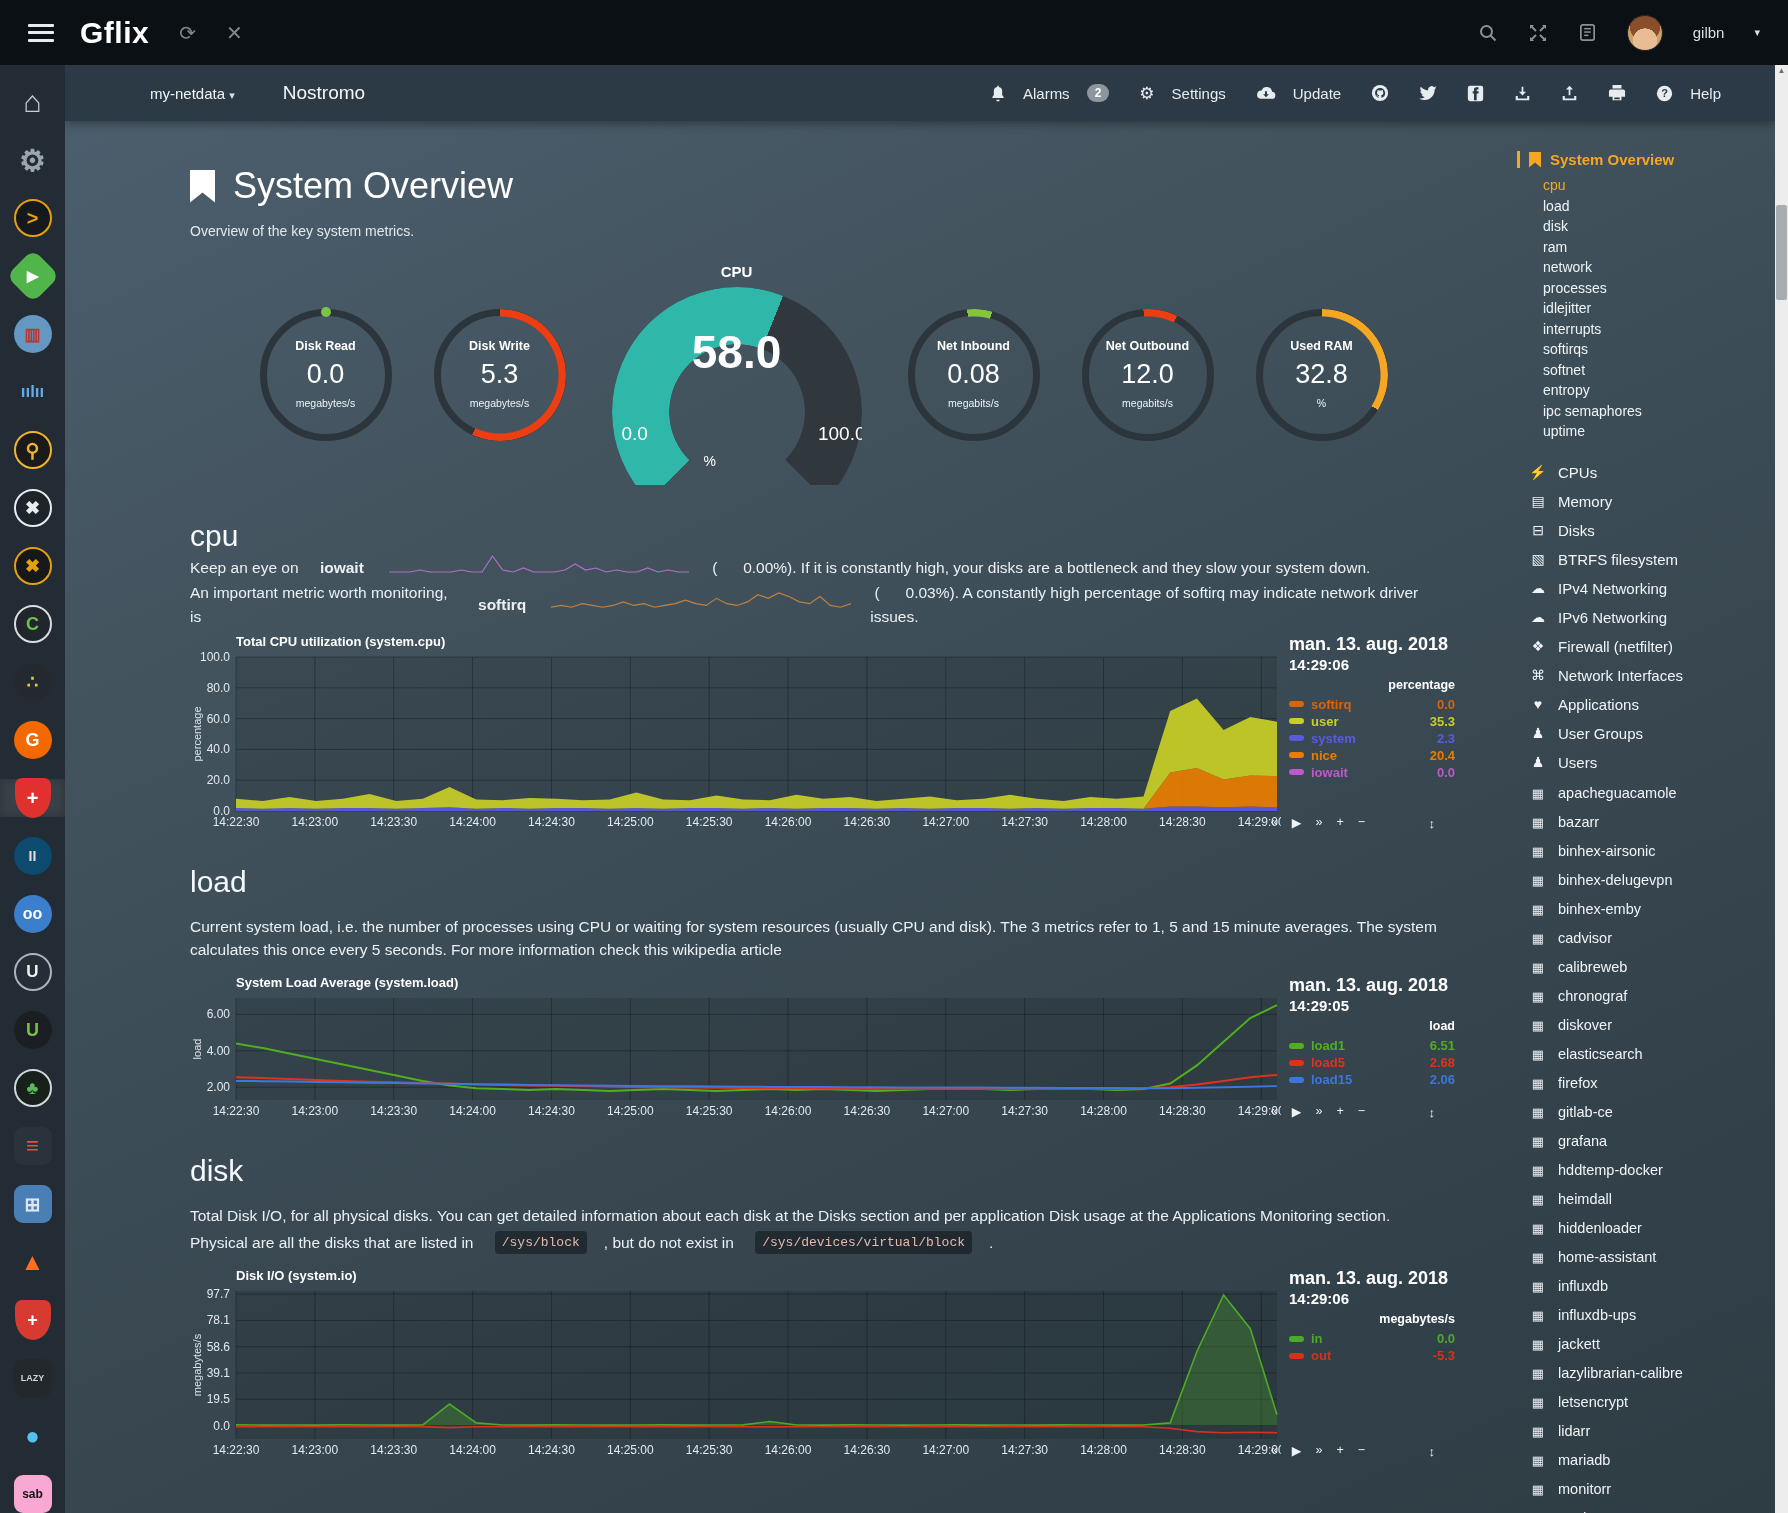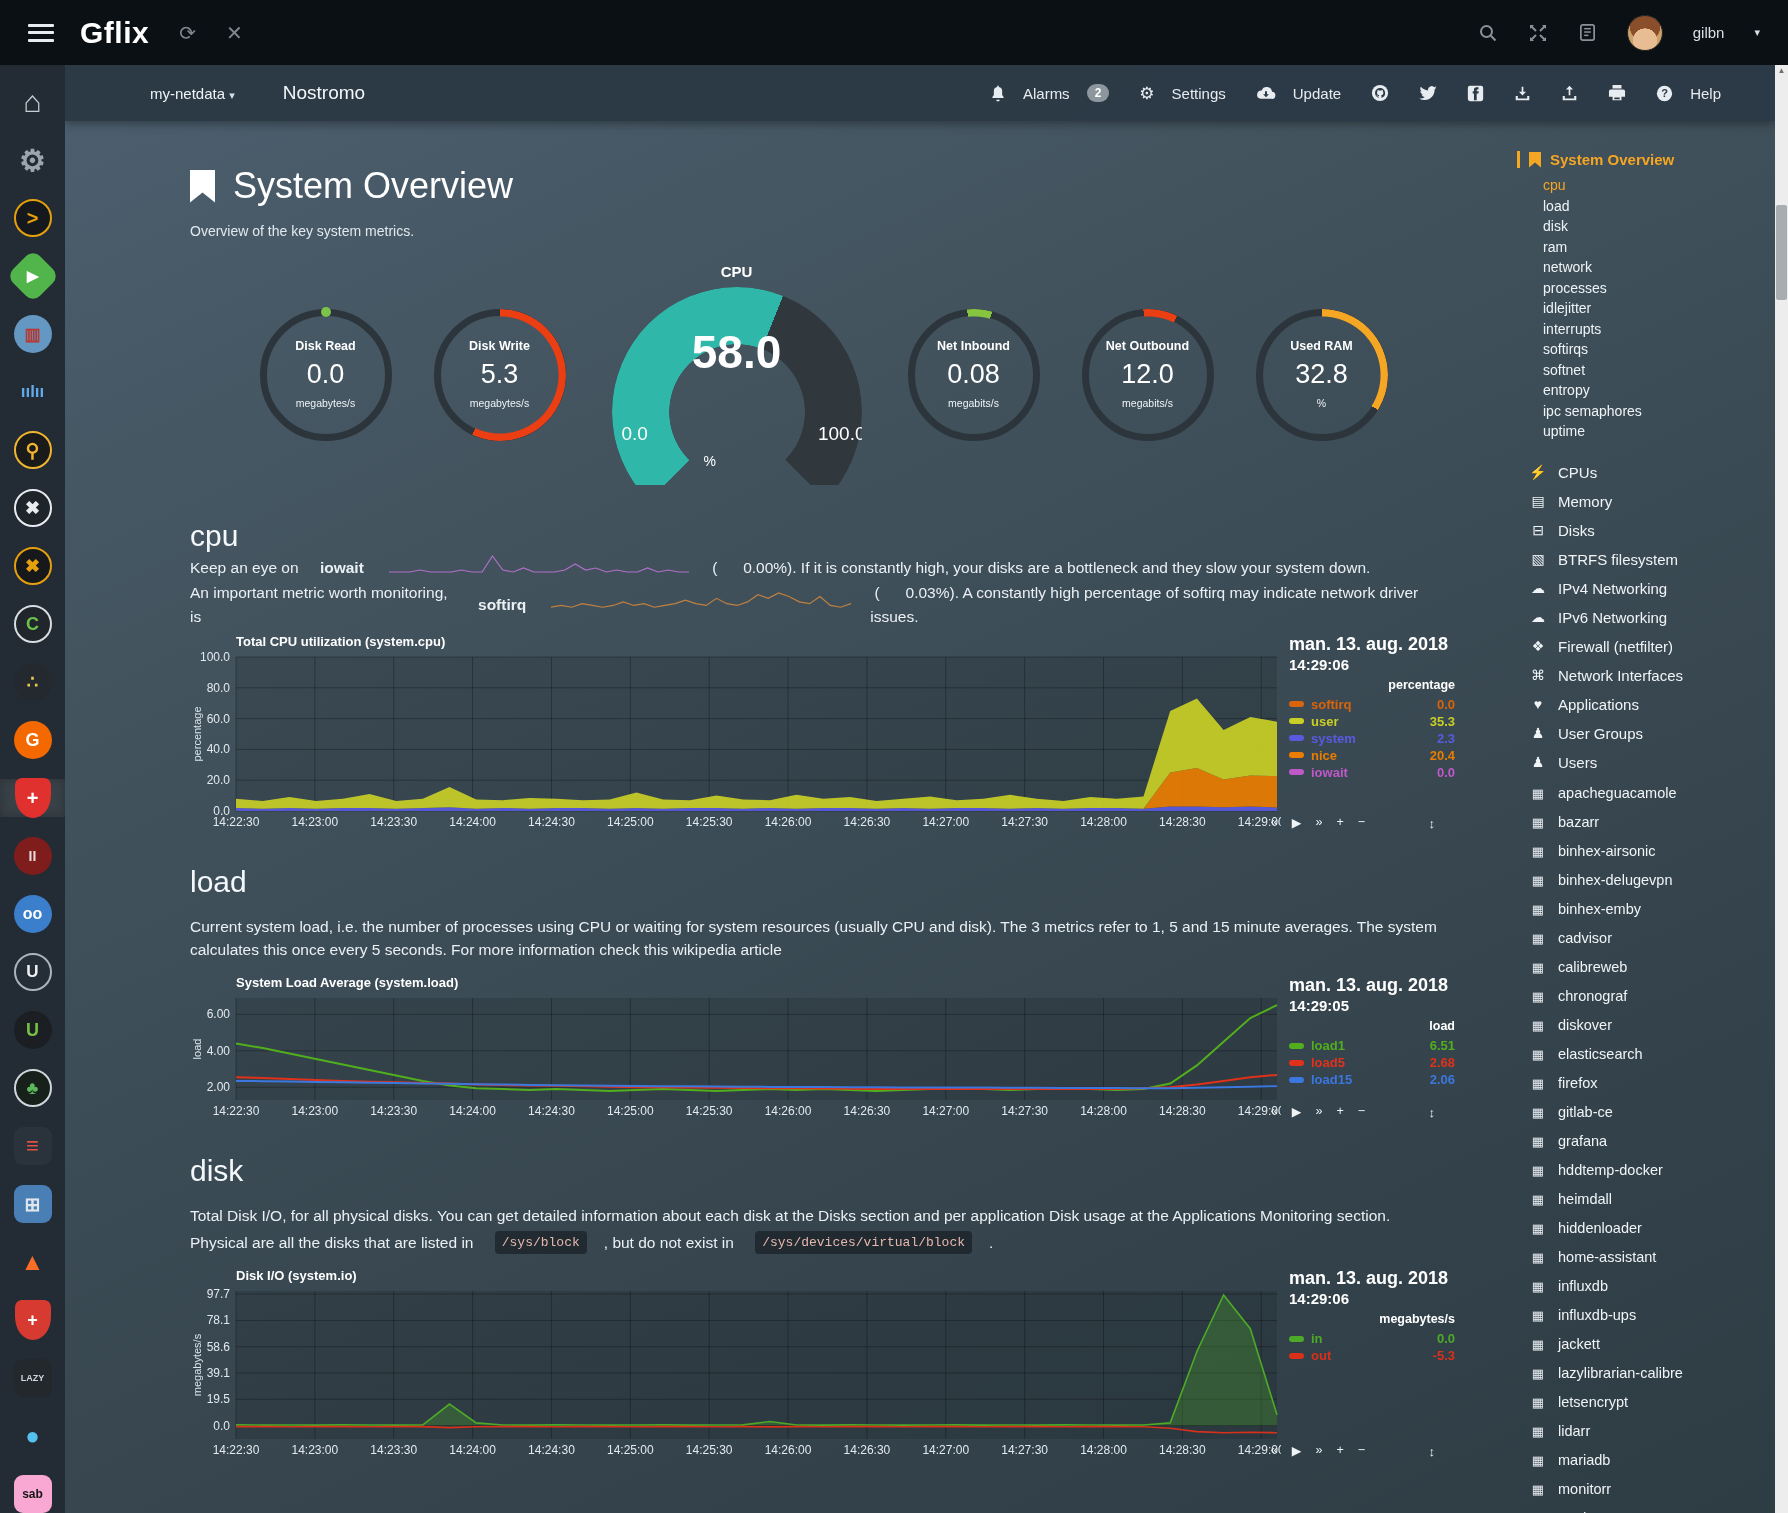--- a/index.html
+++ b/index.html
@@ -669,21 +669,21 @@
       <div class="shape sh-circle" style="background: rgb(244, 104, 0); color: rgb(255, 255, 255); font-size: 18px;">
         <span>G</span>
       </div>
     </div>
     <div class="side-row active">
       <div class="shape sh-shield" style="background: rgb(224, 49, 46); color: rgb(255, 255, 255); font-size: 20px; width: 36px; height: 40px;">
         <span>+</span>
       </div>
     </div>
     <div class="side-row">
-      <div class="shape sh-circle" style="background: #7f1d1d; color: rgb(232, 217, 217); font-size: 14px;">
+      <div class="shape sh-circle" style="background: #0c4a6e; color: rgb(232, 217, 217); font-size: 14px;">
         <span>II</span>
       </div>
     </div>
     <div class="side-row">
       <div class="shape sh-circle" style="background: rgb(59, 126, 203); color: rgb(255, 255, 255); font-size: 16px;">
         <span>oo</span>
       </div>
     </div>
     <div class="side-row">
       <div class="shape sh-circle" style="background: rgb(37, 46, 54); border: 2px solid rgb(170, 180, 188); color: rgb(238, 242, 244); font-size: 17px;">

